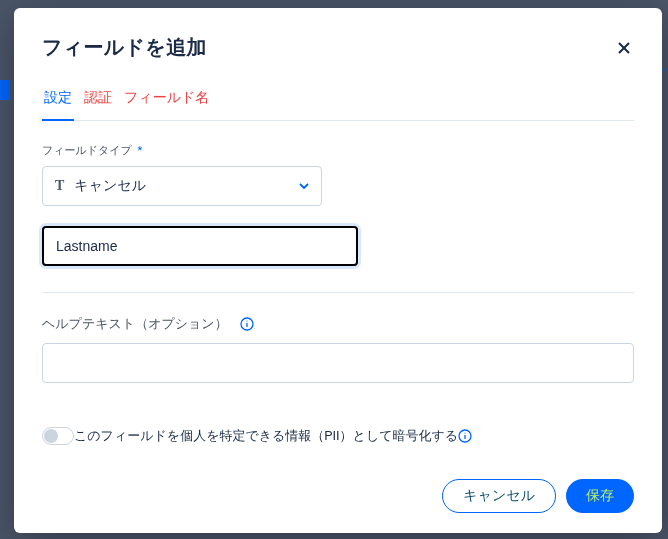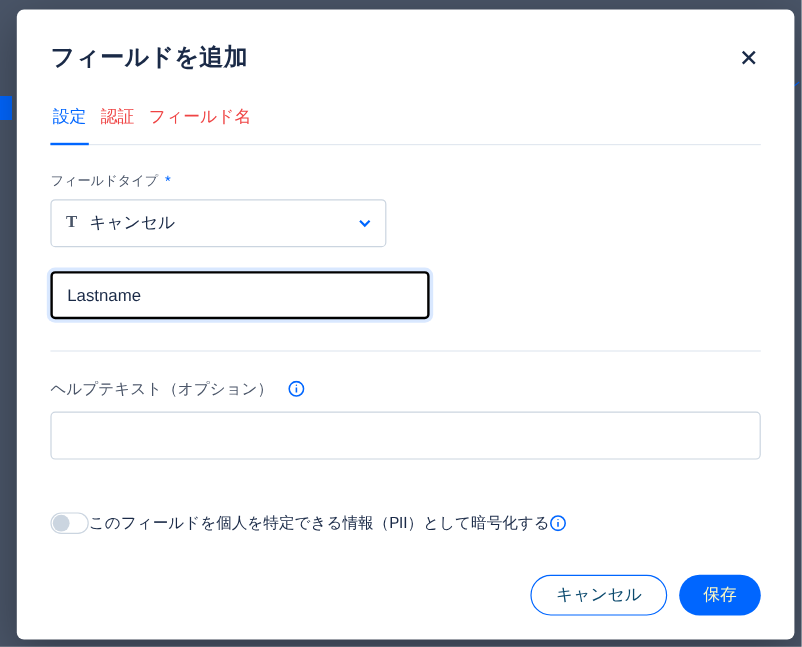--- a/index.html
+++ b/index.html
@@ -209,21 +209,21 @@
       cursor: pointer;
       border: none;
     }
     .btn-secondary {
       background: #fff;
       color: #0c4a6e;
       border: 1px solid #0066ff;
     }
     .btn-primary {
       background: #0066ff;
-      color: #fef9c3;
+      color: #bef264;
     }
     .edge-text {
       position: absolute;
       right: 0;
       top: 60px;
       color: #0066ff;
       font-size: 13px;
       writing-mode: horizontal-tb;
     }
   </style>

